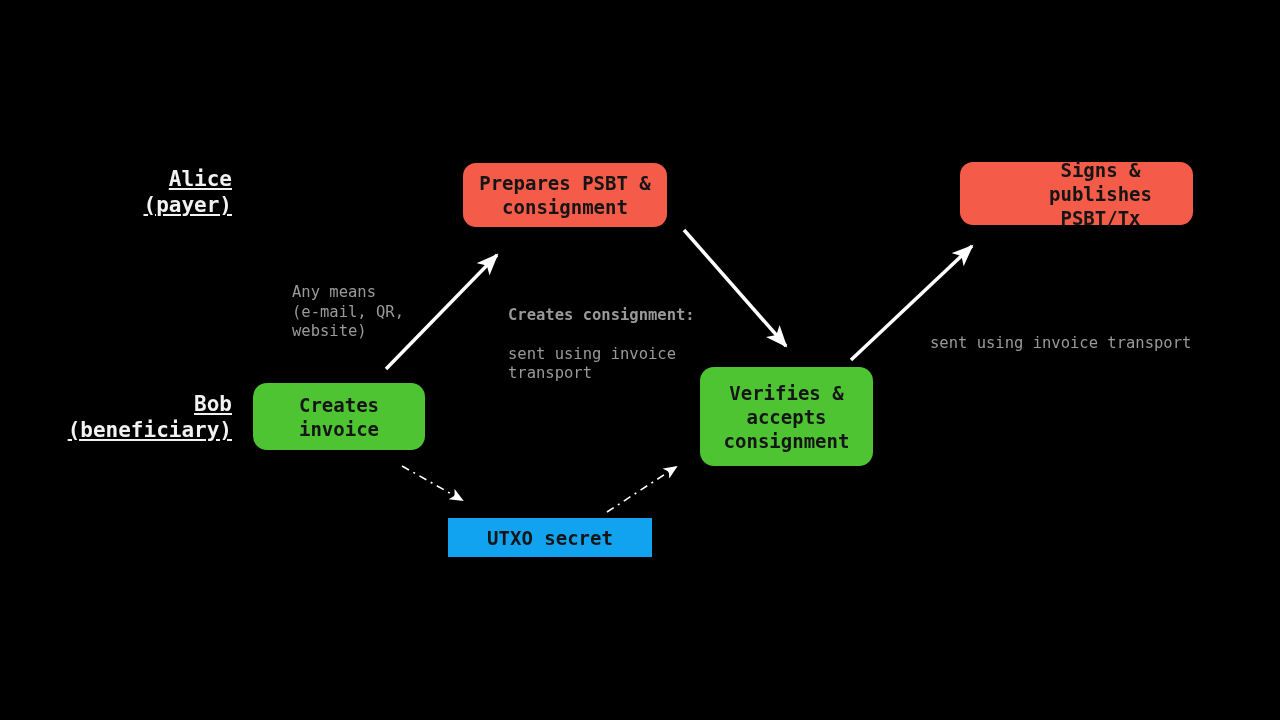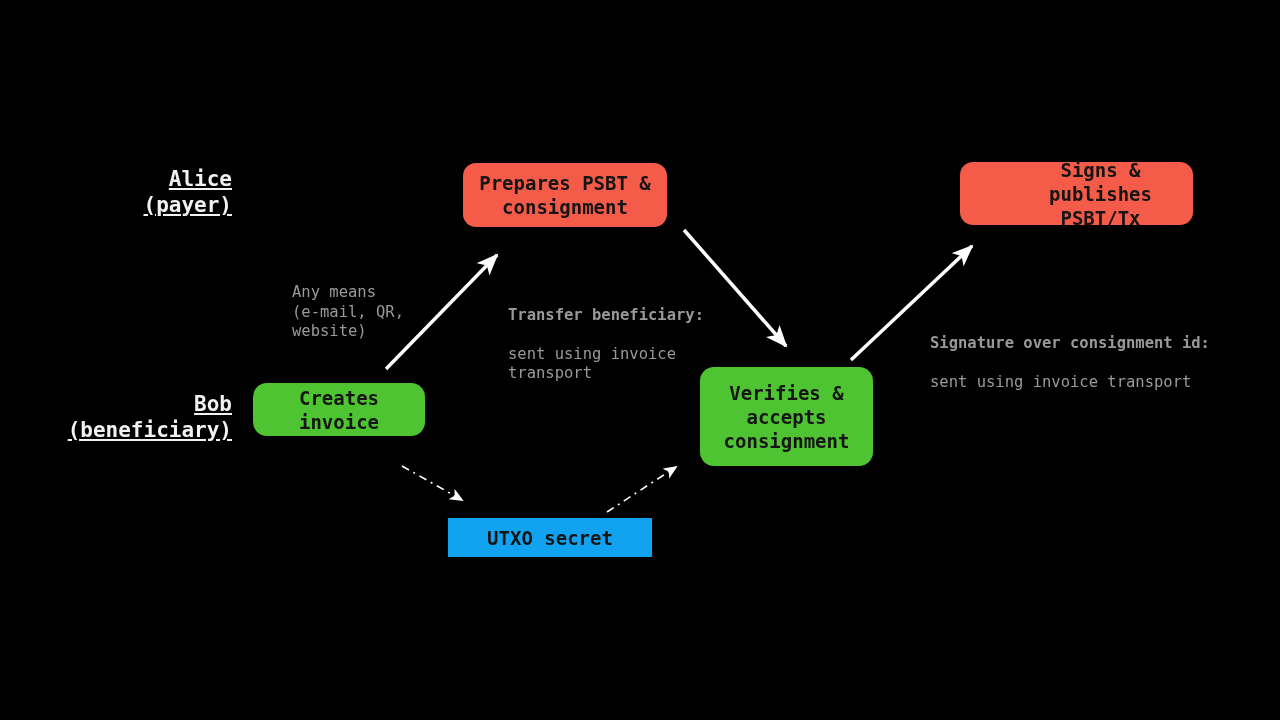--- a/index.html
+++ b/index.html
@@ -33,21 +33,21 @@
     line-height: 24px;
     white-space: pre-line;
     box-sizing: border-box;
   }
   .node-red   { background: #f55b49; border-radius: 13px; }
   .node-green { background: #4ec433; border-radius: 14px; }
   .node-blue  { background: #12a3f0; border-radius: 0; }
 
   .node-prepares { left: 463px; top: 163px; width: 204px; height: 64px; }
   .node-signs    { left: 960px; top: 162px; width: 233px; height: 63px; padding-left: 48px; }
-  .node-creates  { left: 253px; top: 383px; width: 172px; height: 53px; }
+  .node-creates  { left: 253px; top: 383px; width: 172px; height: 67px; }
   .node-verifies { left: 700px; top: 367px; width: 173px; height: 99px; }
   .node-utxo     { left: 448px; top: 518px; width: 204px; height: 39px; }
 
   .actor {
     position: absolute;
     width: 180px;
     text-align: right;
     color: #f2f2f2;
     font-weight: bold;
     font-size: 21px;
@@ -126,23 +126,22 @@
 
   <div class="node node-blue node-utxo">
     <span>UTXO secret</span>
   </div>
 
   <div class="annotation ann-any-means">Any means
 (e-mail, QR,
 website)</div>
 
   <div class="annotation ann-transfer">
-    <span class="ann-title">Transfer beneficiary:</span>
+    <span class="ann-title">Creates consignment:</span>
     <span class="ann-body">sent using invoice
 transport</span>
   </div>
 
   <div class="annotation ann-signature">
-    <span class="ann-title">Signature over consignment id:</span>
     <span class="ann-body">sent using invoice transport</span>
   </div>
 
 </div>
 
 </body></html>

